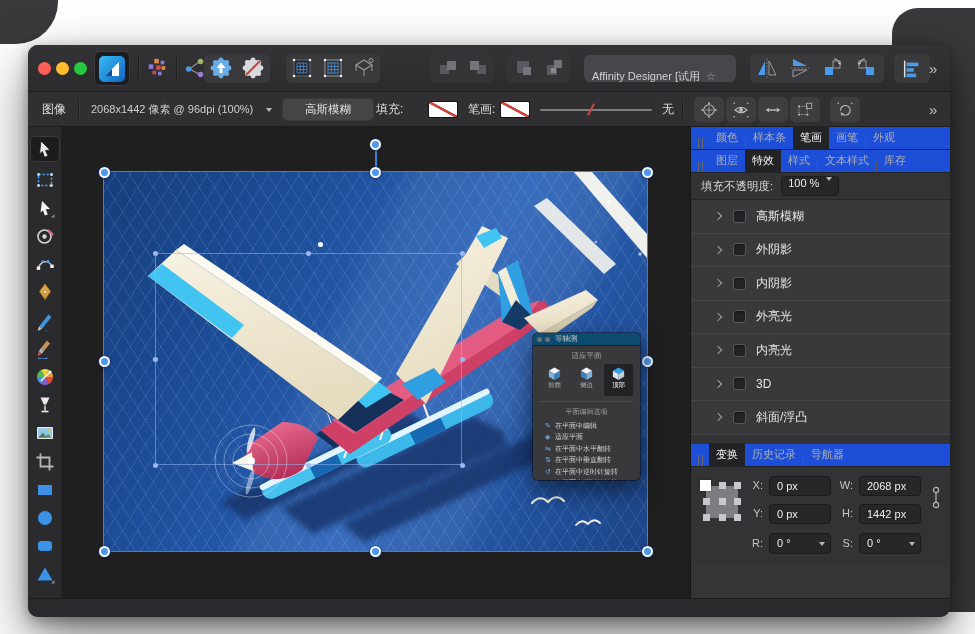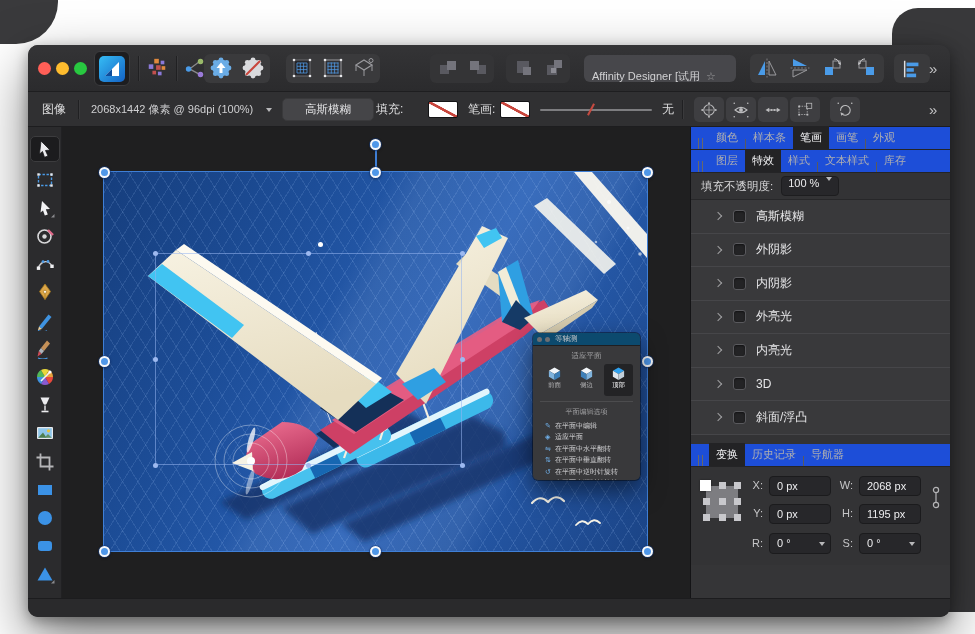--- a/index.html
+++ b/index.html
@@ -760,21 +760,21 @@
         <span class="d" style="left:19.5px;top:35px"></span>
         <span class="d" style="left:35px;top:35px"></span>
       </div>
       <span class="tflabel" style="left:56px;top:12px">X:</span>
       <span class="tfinput" style="left:78px;top:9px">0 px</span>
       <span class="tflabel" style="left:146px;top:12px">W:</span>
       <span class="tfinput" style="left:168px;top:9px">2068 px</span>
       <span class="tflabel" style="left:56px;top:40px">Y:</span>
       <span class="tfinput" style="left:78px;top:37px">0 px</span>
       <span class="tflabel" style="left:146px;top:40px">H:</span>
-      <span class="tfinput" style="left:168px;top:37px">1195 px</span>
+      <span class="tfinput" style="left:168px;top:37px">1442 px</span>
       <svg class="ab" style="left:240px;top:17px" width="10" height="28" viewBox="0 0 10 28">
         <circle cx="5" cy="6" r="2.6" fill="none" stroke="#b5b5b7" stroke-width="1.2"></circle>
         <circle cx="5" cy="21" r="2.6" fill="none" stroke="#b5b5b7" stroke-width="1.2"></circle>
         <line x1="5" y1="8.5" x2="5" y2="18.5" stroke="#b5b5b7" stroke-width="1.2"></line>
       </svg>
       <span class="tflabel" style="left:56px;top:70px">R:</span>
       <span class="tfselect" style="left:78px;top:66px">
         <span>0 °</span>
         <span class="caret"></span>
       </span>

